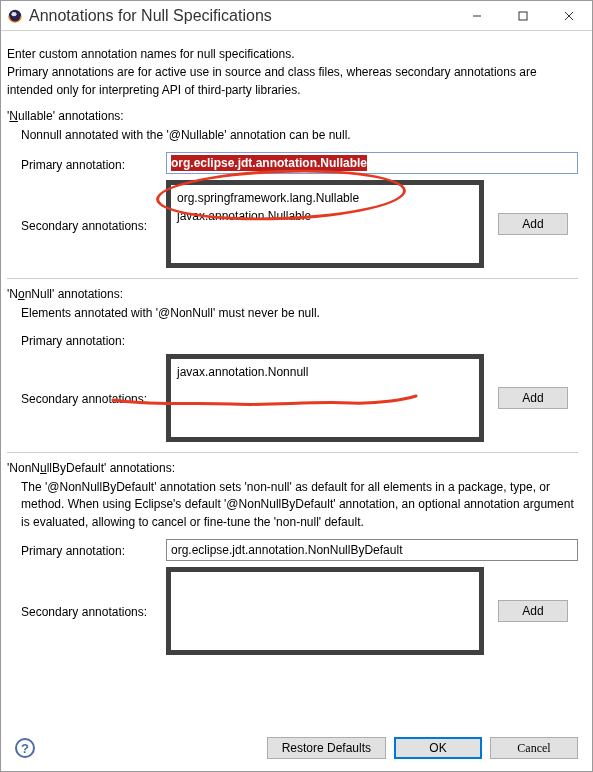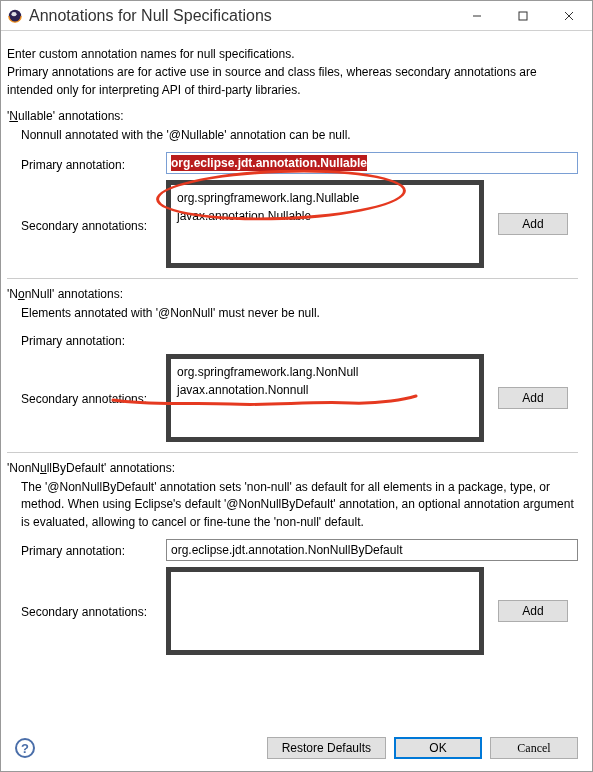--- a/index.html
+++ b/index.html
@@ -180,21 +180,20 @@
     <span>'N</span><span class="underline">o</span><span>nNull' annotations:</span>
   </div>
   <div class="group-desc">Elements annotated with '@NonNull' must never be null.</div>
   <div class="row">
     <div class="label">Primary annotation:</div>
   </div>
   <div class="row rel">
     <div class="label">Secondary annotations:</div>
     <div class="field rel">
       <div class="listbox">
-        <div>org.springframework.lang.NonNull</div>
         <div>javax.annotation.Nonnull</div>
       </div>
 
       <div class="anno scribble" style="left:-55px; top:40px; width:310px; height:20px;">
         <svg width="310" height="20" viewBox="0 0 310 20">
           <path d="M2 6 C 40 12, 80 8, 120 10 C 160 12, 200 7, 240 9 C 270 10, 295 5, 305 2" stroke="#e53920" stroke-width="3" fill="none" stroke-linecap="round"></path>
         </svg>
       </div>
     </div>
     <div class="addcol">

